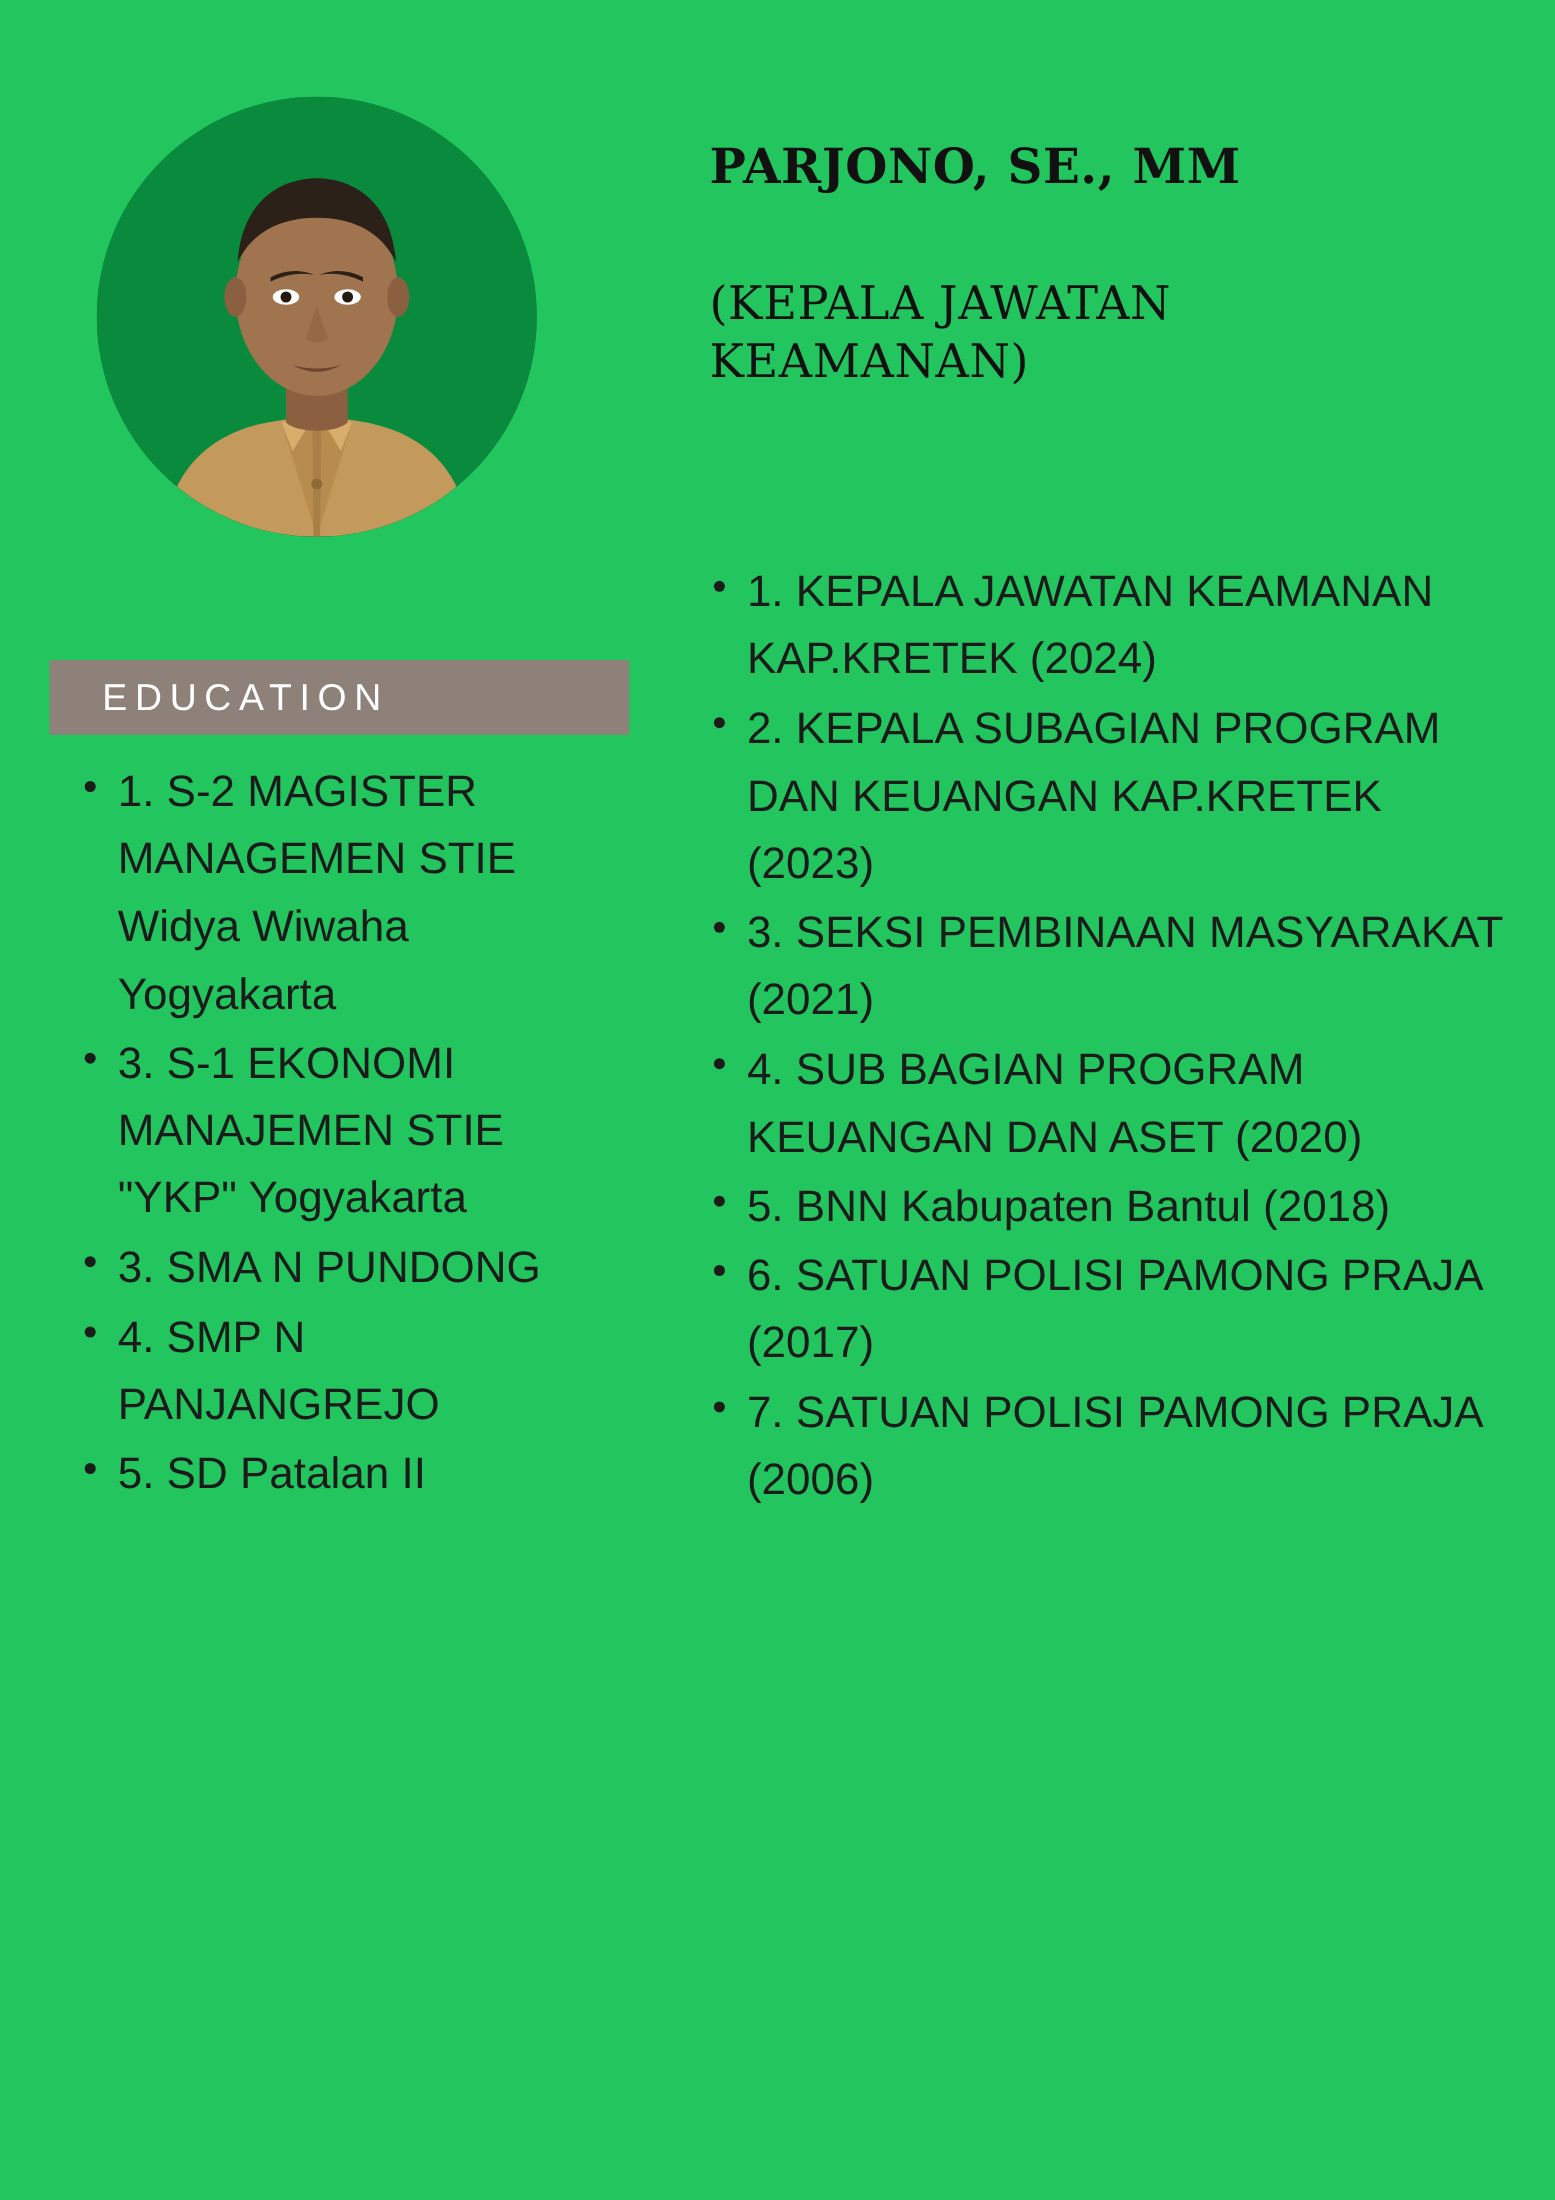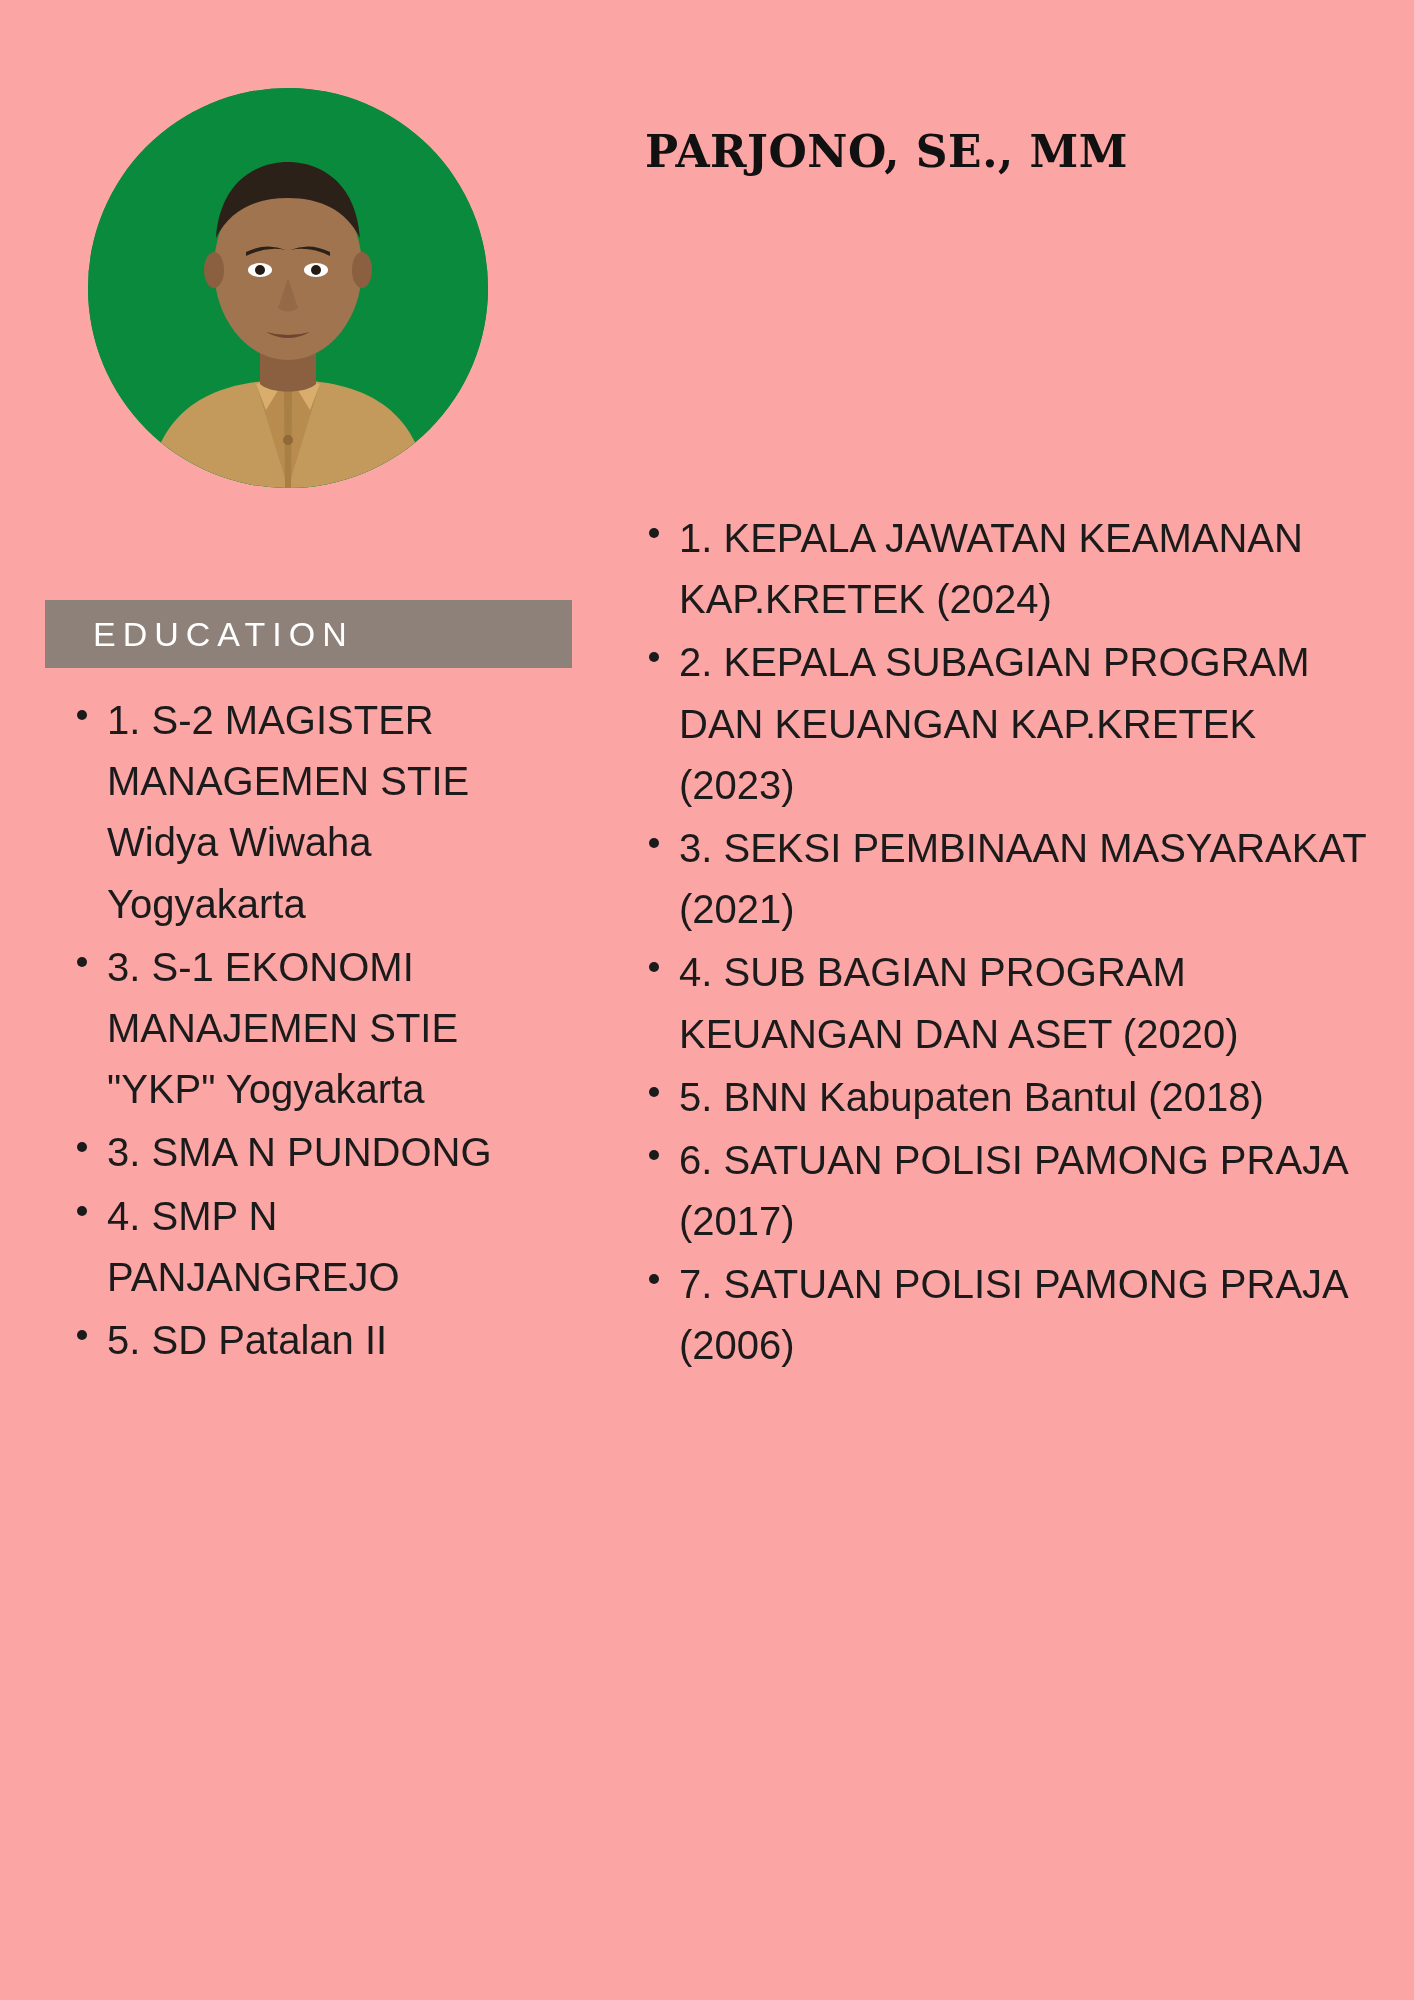--- a/index.html
+++ b/index.html
@@ -11,21 +11,21 @@
     height: 2000px;
     background: #f2efe9;
     font-family: "Liberation Sans", sans-serif;
     color: #1b1b1b;
     overflow: hidden;
   }
   .page {
     position: relative;
     width: 1414px;
     height: 2000px;
-    background: #fca5a5;
+    background: #22c55e;
   }
 
   
   .photo-wrap {
     position: absolute;
     left: 88px;
     top: 88px;
     width: 400px;
     height: 400px;
     border-radius: 50%;
@@ -160,20 +160,21 @@
       <circle cx="228" cy="182" r="5" fill="#241a12"></circle>
 
       <path d="M200 190 L190 220 q10 7 20 0 Z" fill="#8a6040" opacity="0.55"></path>
 
       <path d="M178 244 q22 12 44 0 q-22 6 -44 0 Z" fill="#6d4531"></path>
     </svg>
   </div>
 
   <div class="name">PARJONO, SE., MM</div>
 
+  <div class="title">(KEPALA  JAWATAN KEAMANAN)</div>
 
 
   <ul class="cv-list experience-list">
     <li>1. KEPALA JAWATAN KEAMANAN KAP.KRETEK (2024)</li>
     <li>2. KEPALA SUBAGIAN PROGRAM DAN KEUANGAN KAP.KRETEK (2023)</li>
     <li>3. SEKSI PEMBINAAN MASYARAKAT (2021)</li>
     <li>4. SUB BAGIAN PROGRAM KEUANGAN DAN ASET (2020)</li>
     <li>5. BNN Kabupaten Bantul (2018)</li>
     <li>6. SATUAN POLISI PAMONG PRAJA (2017)</li>
     <li>7. SATUAN POLISI PAMONG PRAJA (2006)</li>

